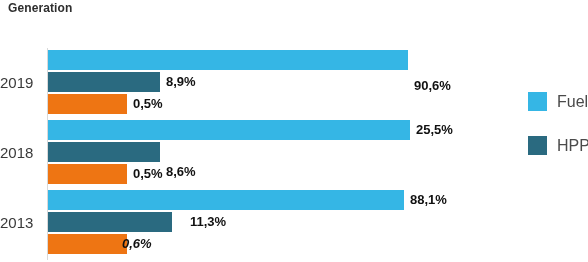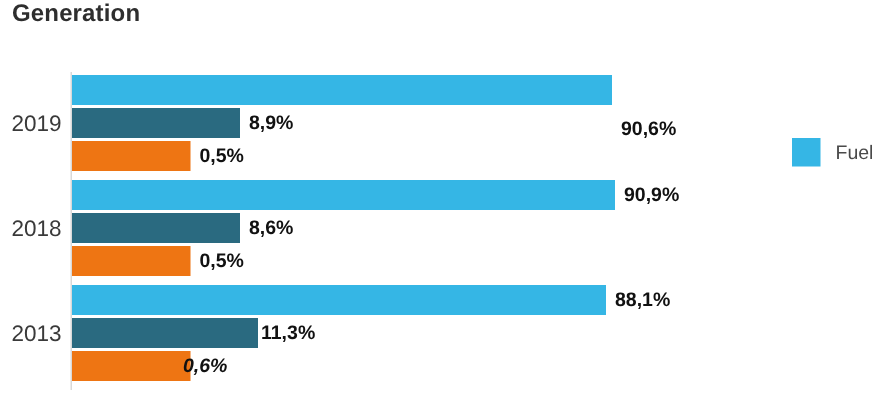--- a/index.html
+++ b/index.html
@@ -18,21 +18,21 @@
   #chart-root {
     position: absolute;
     inset: 0;
   }
 
   
   .chart-title {
     position: absolute;
     left: 8px;
     top: 1px;
-    font-size: 16px;
+    font-size: 12px;
     font-weight: bold;
     color: #2e2e2e;
     letter-spacing: 0.1px;
     white-space: nowrap;
   }
 
   
   .plot-area {
     position: absolute;
     left: 0;
@@ -61,21 +61,21 @@
   .group-2018 { top: 70px; }
   .group-2017 { top: 140px; }
 
   .group-label {
     position: absolute;
     left: 0px;
     top: 22px;
     width: 41px;
     height: 26px;
     line-height: 26px;
-    text-align: right;
+    text-align: left;
     font-size: 15px;
     color: #3a3a3a;
     white-space: nowrap;
   }
 
   .bar-row {
     position: absolute;
     left: 48px;
     height: 20px;
   }
@@ -119,21 +119,21 @@
     top: 0;
     width: 19px;
     height: 19px;
   }
   .legend-label {
     position: absolute;
     left: 29px;
     top: 0;
     height: 19px;
     line-height: 19px;
-    font-size: 13px;
+    font-size: 16px;
     color: #4a4a4a;
     white-space: nowrap;
   }
 </style>
 </head>
 <body>
 
 <div id="chart-root">
 
   <div class="chart-title">Generation</div>
@@ -159,55 +159,59 @@
         <div class="bar" style="background: rgb(238, 117, 19); width: 79px;"></div>
         <div class="bar-value" style="left: 79px;">0,5%</div>
       </div>
     </div>
 
     <div class="group group-2018">
       <div class="group-label">2018</div>
 
       <div class="bar-row bar-row-0">
         <div class="bar" style="background: rgb(53, 182, 229); width: 362px;"></div>
-        <div class="bar-value" style="left: 362px;">90,9%</div>
+        <div class="bar-value" style="left: 362px;">25,5%</div>
       </div>
 
       <div class="bar-row bar-row-1">
         <div class="bar" style="background: rgb(42, 106, 128); width: 112px;"></div>
-        <div class="bar-value" style="left: 112px;">8,6%</div>
+        <div class="bar-value" style="left: 112px; margin-top: 20px;">8,6%</div>
       </div>
 
       <div class="bar-row bar-row-2">
         <div class="bar" style="background: rgb(238, 117, 19); width: 79px;"></div>
         <div class="bar-value" style="left: 79px;">0,5%</div>
       </div>
     </div>
 
     <div class="group group-2017">
       <div class="group-label">2013</div>
 
       <div class="bar-row bar-row-0">
         <div class="bar" style="background: rgb(53, 182, 229); width: 356px;"></div>
         <div class="bar-value" style="left: 356px;">88,1%</div>
       </div>
 
       <div class="bar-row bar-row-1">
         <div class="bar" style="background: rgb(42, 106, 128); width: 124px;"></div>
-        <div class="bar-value" style="left: 120px;">11,3%</div>
+        <div class="bar-value" style="left: 136px;">11,3%</div>
       </div>
 
       <div class="bar-row bar-row-2">
         <div class="bar" style="background: rgb(238, 117, 19); width: 79px;"></div>
         <div class="bar-value" style="left: 68px; font-style: italic;">0,6%</div>
       </div>
     </div>
 
   </div>
 
   <div class="legend">
     <div class="legend-item">
       <div class="legend-swatch" style="background: rgb(53, 182, 229);"></div>
       <div class="legend-label">Fuel</div>
     </div>
+    <div class="legend-item">
+      <div class="legend-swatch" style="background: rgb(42, 106, 128);"></div>
+      <div class="legend-label">HPP</div>
+    </div>
   </div>
 
 </div>
 
 </body></html>

